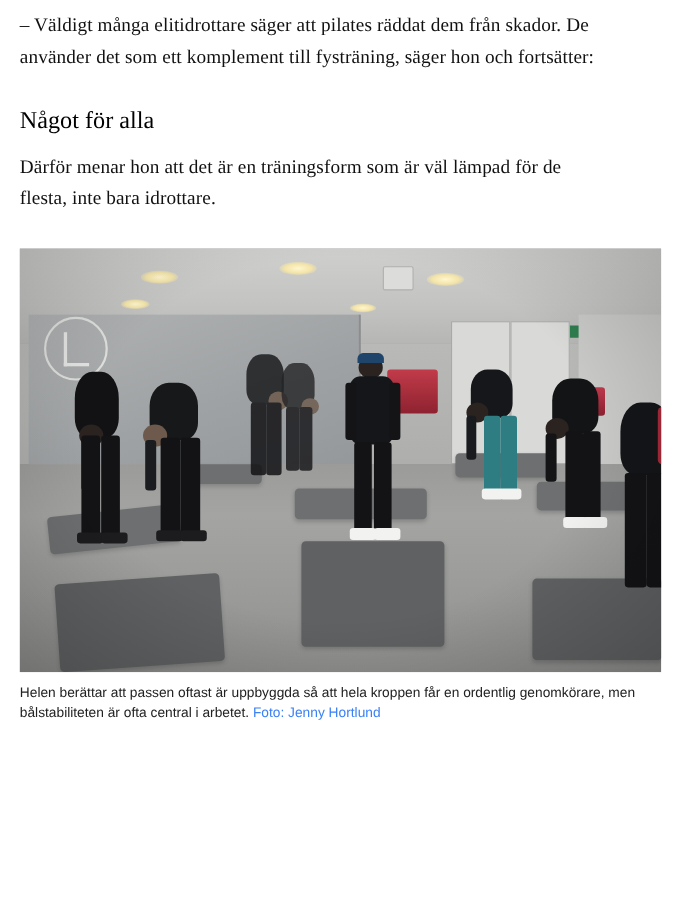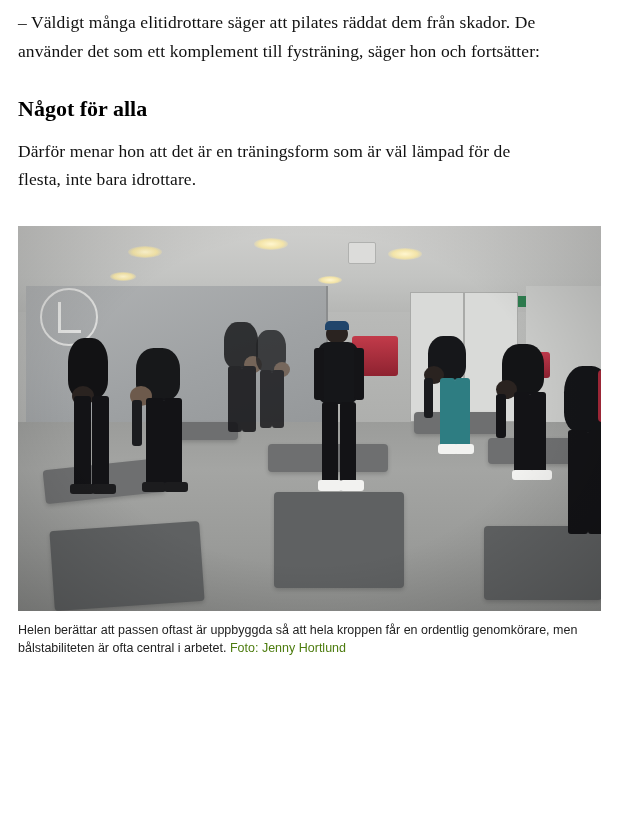--- a/index.html
+++ b/index.html
@@ -26,21 +26,21 @@
     color: #111111;
     margin: 0 0 22px 0;
     letter-spacing: 0.1px;
   }
   .para.first {
     padding-top: 8px;
   }
   .subhead {
     font-family: "Liberation Serif", serif;
     font-size: 22px;
-    font-weight: bold;
+    font-weight: normal;
     color: #000000;
     margin: 30px 0 14px 0;
     line-height: 1.25;
   }
   .figure {
     margin: 32px 0 0 0;
     width: 583px;
   }
   .photo {
     position: relative;
@@ -166,21 +166,21 @@
   }
   .caption {
     font-family: "Liberation Sans", sans-serif;
     font-size: 12.5px;
     line-height: 1.45;
     color: #222222;
     padding: 10px 0 0 0;
     width: 583px;
   }
   .caption .credit {
-    color: #4d7c0f;
+    color: #3b82f6;
   }
 </style>
 </head>
 <body>
 
 <div class="article">
 
   <p class="para first">– Väldigt många elitidrottare säger att pilates räddat dem från skador. De använder det som ett komplement till fysträning, säger hon och fortsätter:</p>
 
 

